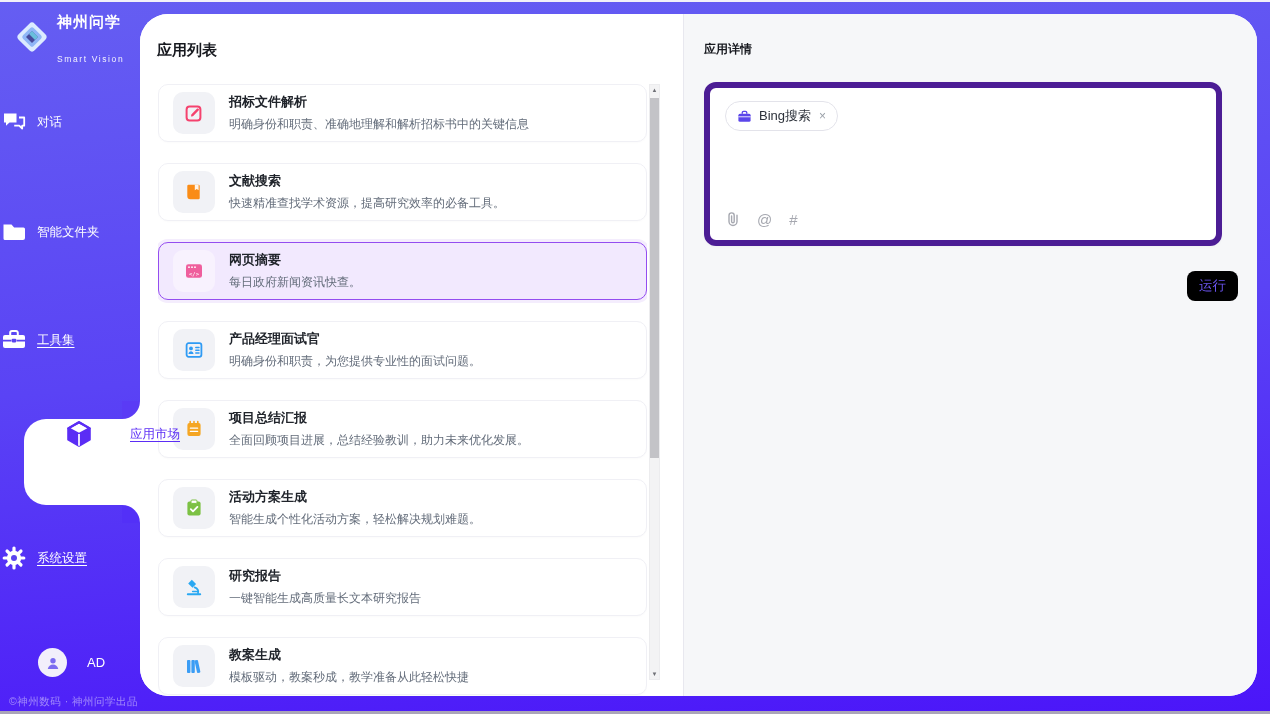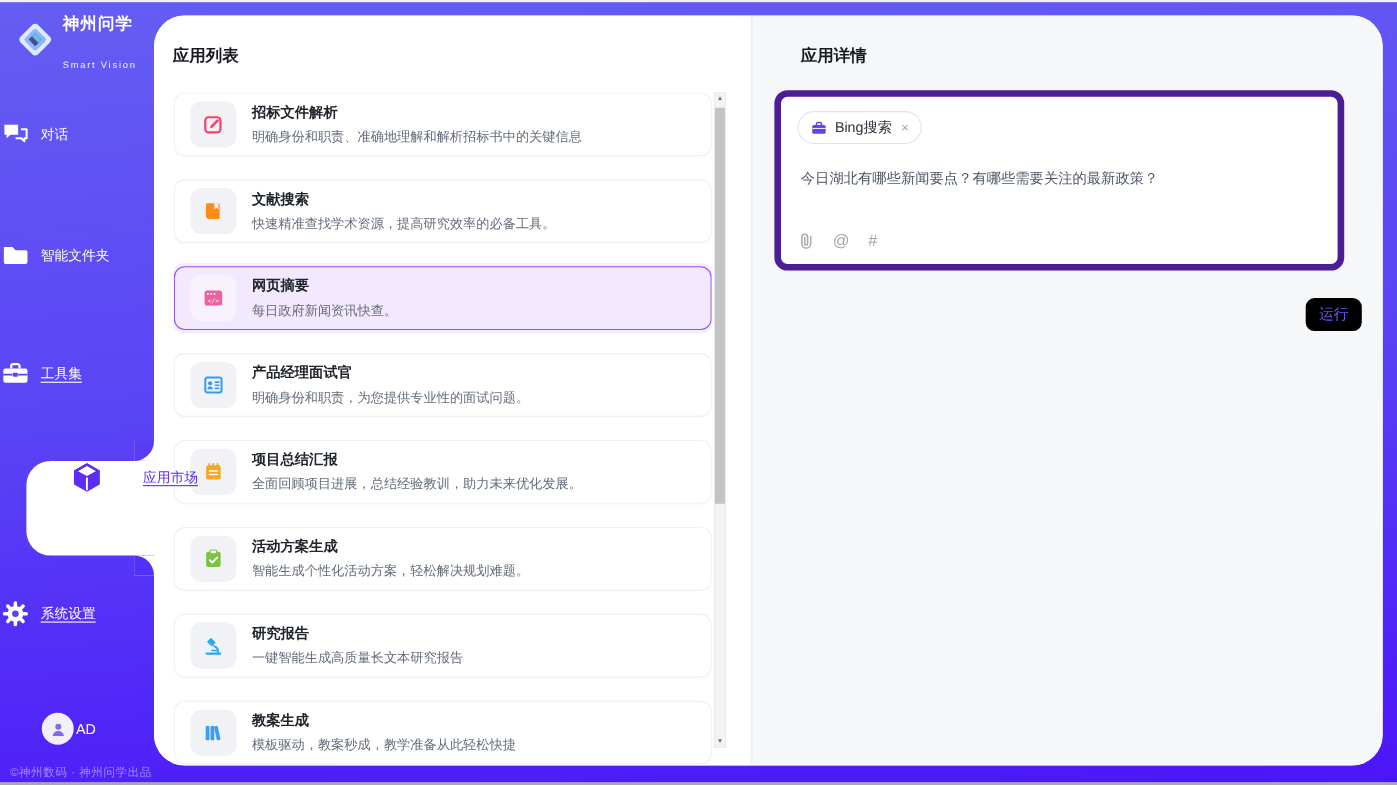--- a/index.html
+++ b/index.html
@@ -20,21 +20,21 @@
   .nav-item { position:absolute; left:0; width:140px; display:flex; flex-direction:row; align-items:center; gap:9px; cursor:pointer; }
   .nav-item .nav-label { color:#fff; font-size:12.5px; }
   .nav-item .nav-label.u { text-decoration:underline; text-underline-offset:3px; }
   .active-bubble { position:absolute; left:24px; top:419px; width:116px; height:86px; background:#fff; border-radius:22px 0 0 22px; }
   .notch { position:absolute; right:0; width:18px; height:18px; background:#fff; }
   .notch.top { top:-18px; } .notch.bottom { bottom:-18px; }
   .notch.top::before { content:''; position:absolute; inset:0; background:#5a3bf5; border-bottom-right-radius:100%; }
   .notch.bottom::before { content:''; position:absolute; inset:0; background:#5330f7; border-top-right-radius:100%; }
   .active-bubble .nav-item { position:static; width:100%; height:100%; justify-content:space-between; gap:7px;margin-left:40px; }
   .active-bubble .nav-label { color:#5b2df5; }
-  .user-row { position:absolute; top:648px; left:38px; display:flex; align-items:center; gap:2px; cursor:pointer; }
+  .user-row { position:absolute; top:648px; left:38px; display:flex; align-items:center; gap:20px; cursor:pointer; }
   .avatar { width:29px; height:29px; border-radius:50%; background:#f2effb; display:flex; align-items:center; justify-content:center; }
   .user-name { color:#fff; font-size:13px; }
   .copyright { position:absolute; bottom:5px; left:9px; color:rgba(255,255,255,.45); font-size:10.5px; letter-spacing:.5px; white-space:nowrap; }
 
   
   .content { position:absolute; left:140px; top:14px; width:1117px; height:682px; background:#fff; border-radius:28px; overflow:hidden; z-index:1; }
 
   
   .list-panel { position:absolute; left:0; top:0; width:543px; height:100%; background:#fff; }
   .panel-title { position:absolute; left:17px; top:27px; font-size:15px; font-weight:bold; color:#17191f; }
@@ -46,21 +46,21 @@
   .app-title { font-size:13px; font-weight:bold; color:#20242b; }
   .app-desc  { font-size:12px; color:#636c7a; margin-top:5px; }
 
   .scrollbar { position:absolute; left:509px; top:70px; width:11px; height:596px; background:#f3f3f4; border:1px solid #ececee; }
   .sb-arrow { position:absolute; left:0; width:100%; text-align:center; font-size:6px; color:#6f7076; line-height:10px; cursor:pointer; }
   .sb-up { top:0; } .sb-down { bottom:0; }
   .sb-thumb { position:absolute; left:0; top:13px; width:9px; height:360px; background:#c3c3c7; cursor:pointer; }
 
   
   .detail-panel { position:absolute; left:543px; top:0; width:574px; height:100%; background:#f6f7f9; border-left:1px solid #e8e8ef; }
-  .detail-title { position:absolute; left:20px; top:27px; font-size:15px; font-weight:bold; color:#17191f;margin-left:24px; }
+  .detail-title { position:absolute; left:20px; top:27px; font-size:12px; font-weight:bold; color:#17191f; }
   .card { position:absolute; left:20px; top:68px; width:518px; height:164px; background:#fff; border:6px solid #4c1d95; border-radius:12px; box-shadow:0 1px 3px rgba(20,20,40,.03); }
   .chip { position:absolute; left:15px; top:13px; height:30px; display:inline-flex; align-items:center; gap:7px; padding:0 11px; background:#fff; border:1px solid #e3e3ea; border-radius:16px; }
   .chip-label { font-size:13px; color:#2c313a; }
   .chip-close { font-size:12px; color:#9aa0a8; cursor:pointer; margin-left:1px; }
   .query { position:absolute; left:18px; top:64px; right:16px; font-size:13px; color:#4d5564; line-height:19px; }
   .attach-row { position:absolute; left:16px; bottom:13px; display:flex; align-items:center; gap:17px; color:#a6a8b0; }
   .attach-row .txt-ic { font-size:15px; line-height:15px; cursor:pointer; }
   .attach-row .svg-ic { display:flex; cursor:pointer; }
   .run-btn { position:absolute; left:503px; top:257px; width:51px; height:30px; background:#000000; color:#6b55f1; font-size:13.5px; border-radius:8px; display:flex; align-items:center; justify-content:center; cursor:pointer; }
 </style>
@@ -292,21 +292,20 @@
         <span style="display:flex;">
           <svg width="15" height="15" viewBox="0 0 16 16">
             <rect x="1.5" y="5" width="13" height="8.5" rx="1.6" fill="#5b46ea"></rect>
             <path d="M5.6 5V3.9A1.4 1.4 0 0 1 7 2.5h2a1.4 1.4 0 0 1 1.4 1.4V5" stroke="#5b46ea" stroke-width="1.5" fill="none"></path>
             <path d="M1.5 8.3h13" stroke="#fff" stroke-width=".9"></path>
           </svg>
         </span>
         <span class="chip-label">Bing搜索</span>
         <span class="chip-close">×</span>
       </div>
-      <div class="query">今日湖北有哪些新闻要点？有哪些需要关注的最新政策？</div>
       <div class="attach-row">
         <span class="svg-ic">
           <svg width="14" height="16" viewBox="0 0 14 16" fill="none" stroke="#a6a8b0" stroke-width="1.4" stroke-linecap="round">
             <path d="M11 4.2v6.3a4 4 0 0 1-8 0V4.5a2.6 2.6 0 0 1 5.2 0v6a1.3 1.3 0 0 1-2.6 0V5"></path>
           </svg>
         </span>
         <span class="txt-ic">@</span>
         <span class="txt-ic">#</span>
       </div>
     </div>

